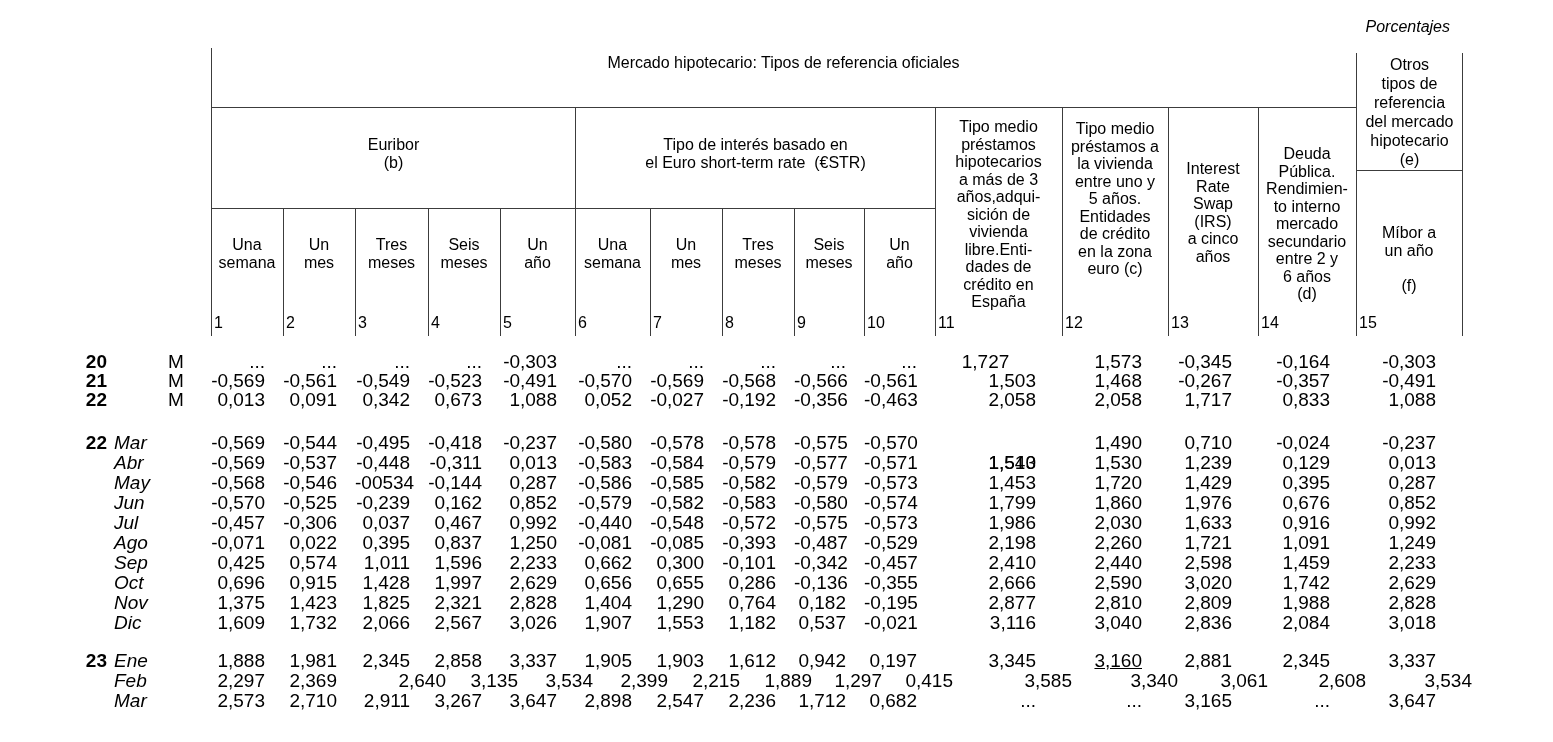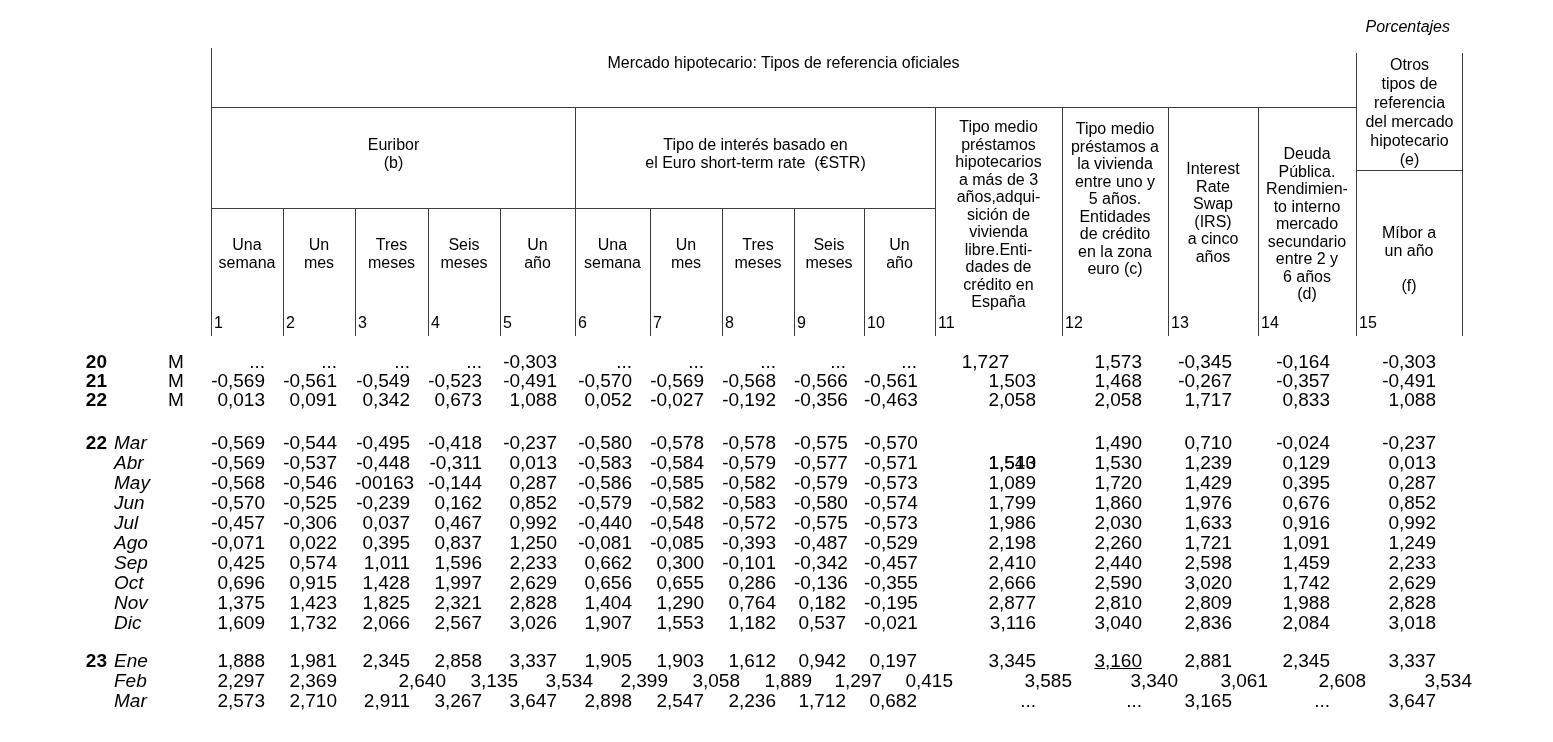--- a/index.html
+++ b/index.html
@@ -239,29 +239,29 @@
           <div class="vcell" style="width: 90px; padding-right: 26px;">1,239</div>
           <div class="vcell" style="width: 98px; padding-right: 26px;">0,129</div>
           <div class="vcell" style="width: 106px; padding-right: 26px;">0,013</div>
         </div>
       </div>
       <div class="drow" style="top: 473px; height: 20px; line-height: 20px;">
         <div class="mo">May</div>
         <div class="vals">
           <div class="vcell" style="width: 72px; padding-right: 18px;">-0,568</div>
           <div class="vcell" style="width: 72px; padding-right: 18px;">-0,546</div>
-          <div class="vcell" style="width: 73px; padding-right: 18px;">-00163</div>
+          <div class="vcell" style="width: 73px; padding-right: 18px;">-00534</div>
           <div class="vcell" style="width: 72px; padding-right: 18px;">-0,144</div>
           <div class="vcell" style="width: 75px; padding-right: 18px;">0,287</div>
           <div class="vcell" style="width: 75px; padding-right: 18px;">-0,586</div>
           <div class="vcell" style="width: 72px; padding-right: 18px;">-0,585</div>
           <div class="vcell" style="width: 72px; padding-right: 18px;">-0,582</div>
           <div class="vcell" style="width: 70px; padding-right: 18px;">-0,579</div>
           <div class="vcell" style="width: 71px; padding-right: 18px;">-0,573</div>
-          <div class="vcell" style="width: 127px; padding-right: 26px;">1,089</div>
+          <div class="vcell" style="width: 127px; padding-right: 26px;">1,453</div>
           <div class="vcell" style="width: 106px; padding-right: 26px;">1,720</div>
           <div class="vcell" style="width: 90px; padding-right: 26px;">1,429</div>
           <div class="vcell" style="width: 98px; padding-right: 26px;">0,395</div>
           <div class="vcell" style="width: 106px; padding-right: 26px;">0,287</div>
         </div>
       </div>
       <div class="drow" style="top: 493px; height: 20px; line-height: 20px;">
         <div class="mo">Jun</div>
         <div class="vals">
           <div class="vcell" style="width: 72px; padding-right: 18px;">-0,570</div>
@@ -424,21 +424,21 @@
       </div>
       <div class="drow" style="top: 671px; height: 20px; line-height: 20px;">
         <div class="mo">Feb</div>
         <div class="vals">
           <div class="vcell" style="width: 72px; padding-right: 18px;">2,297</div>
           <div class="vcell" style="width: 72px; padding-right: 18px;">2,369</div>
           <div class="vcell" style="width: 73px; padding-right: 18px; margin-left: 36px;">2,640</div>
           <div class="vcell" style="width: 72px; padding-right: 18px;">3,135</div>
           <div class="vcell" style="width: 75px; padding-right: 18px;">3,534</div>
           <div class="vcell" style="width: 75px; padding-right: 18px;">2,399</div>
-          <div class="vcell" style="width: 72px; padding-right: 18px;">3,058</div>
+          <div class="vcell" style="width: 72px; padding-right: 18px;">2,215</div>
           <div class="vcell" style="width: 72px; padding-right: 18px;">1,889</div>
           <div class="vcell" style="width: 70px; padding-right: 18px;">1,297</div>
           <div class="vcell" style="width: 71px; padding-right: 18px;">0,415</div>
           <div class="vcell" style="width: 127px; padding-right: 26px;">3,585</div>
           <div class="vcell" style="width: 106px; padding-right: 26px;">3,340</div>
           <div class="vcell" style="width: 90px; padding-right: 26px;">3,061</div>
           <div class="vcell" style="width: 98px; padding-right: 26px;">2,608</div>
           <div class="vcell" style="width: 106px; padding-right: 26px;">3,534</div>
         </div>
       </div>

